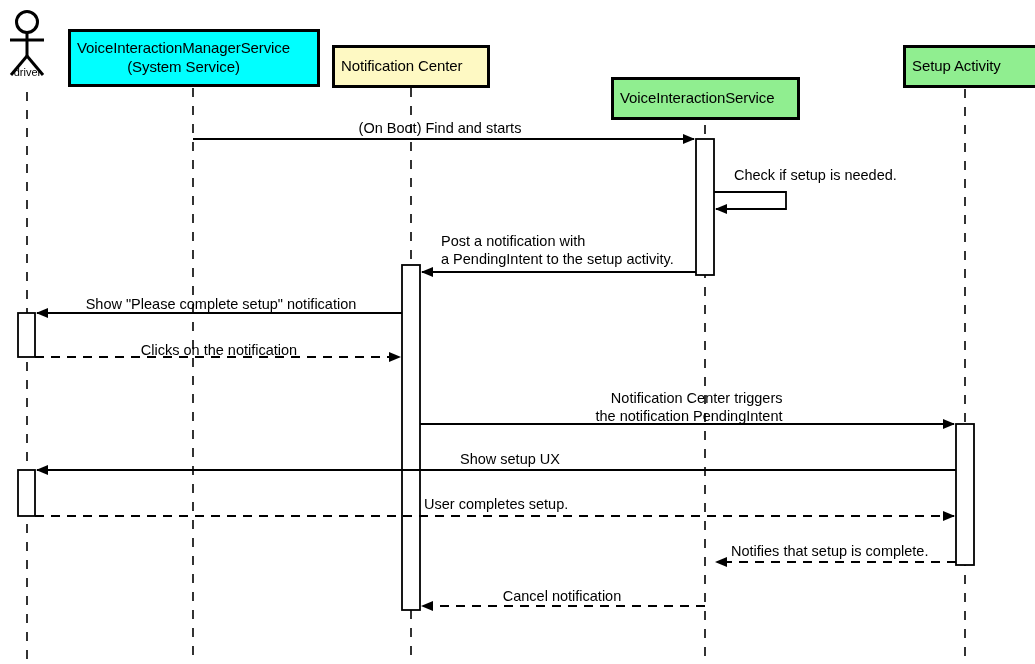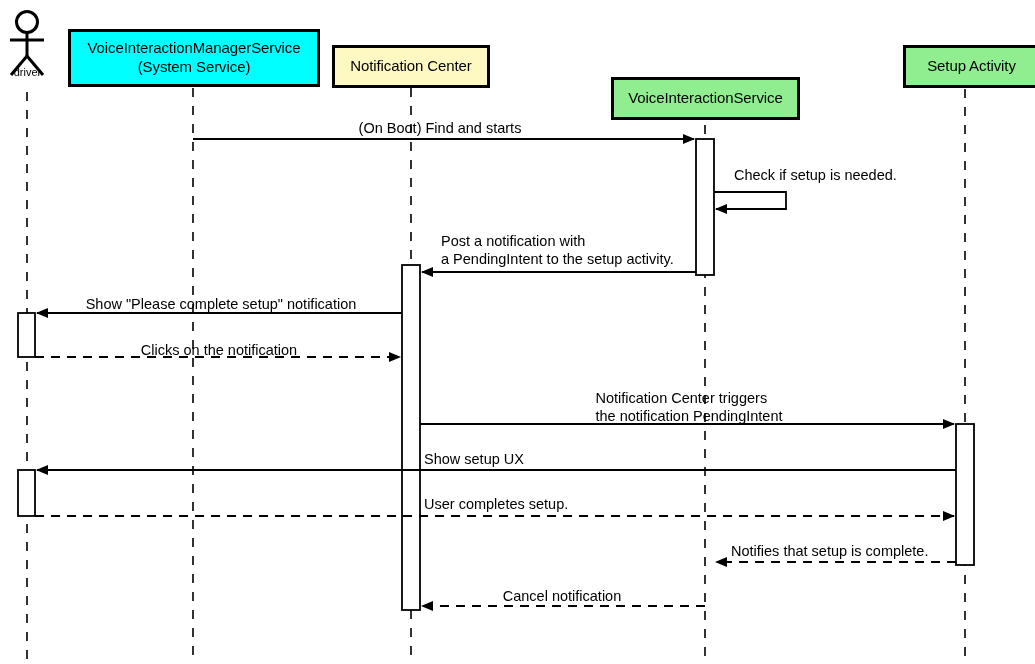--- a/index.html
+++ b/index.html
@@ -26,21 +26,21 @@
     width: 1035px;
     height: 664px;
     display: block;
   }
   .participant-box {
     position: absolute;
     box-sizing: border-box;
     border: 3px solid #000000;
     display: flex;
     align-items: center;
-    justify-content: center;
+    justify-content: flex-start;
     text-align: center;
     font-family: "Liberation Sans", sans-serif;
     font-size: 15px;
     color: #000000;
     line-height: 1.25;
     letter-spacing: -0.1px;
   }
   .participant-label {
     display: block;
     white-space: pre-line;
@@ -57,21 +57,21 @@
   .msg-label {
     position: absolute;
     font-family: "Liberation Sans", sans-serif;
     font-size: 14.5px;
     color: #000000;
     white-space: pre-line;
     line-height: 1.22;
     background: transparent;
   }
   .msg-label.center {
-    text-align: left;
+    text-align: right;
     transform: translateX(-50%);
   }
   .msg-label.left {
     text-align: left;
   }
 </style>
 </head>
 <body>
 
 <div id="diagram-root">
@@ -162,21 +162,21 @@
   <div class="msg-label left" style="left:441px; top:233px;">Post a notification with
 a PendingIntent to the setup activity.</div>
 
   <div class="msg-label center" style="left:221px; top:296px;">Show "Please complete setup" notification</div>
 
   <div class="msg-label center" style="left:219px; top:342px;">Clicks on the notification</div>
 
   <div class="msg-label center" style="left:689px; top:390px;">Notification Center triggers
 the notification PendingIntent</div>
 
-  <div class="msg-label left" style="left:424px; top:451px;">Show setup UX</div>
+  <div class="msg-label left" style="left:460px; top:451px;">Show setup UX</div>
 
   <div class="msg-label left" style="left:424px; top:496px;">User completes setup.</div>
 
   <div class="msg-label left" style="left:731px; top:543px;">Notifies that setup is complete.</div>
 
   <div class="msg-label center" style="left:562px; top:588px;">Cancel notification</div>
 
 </div>
 
 </body></html>

